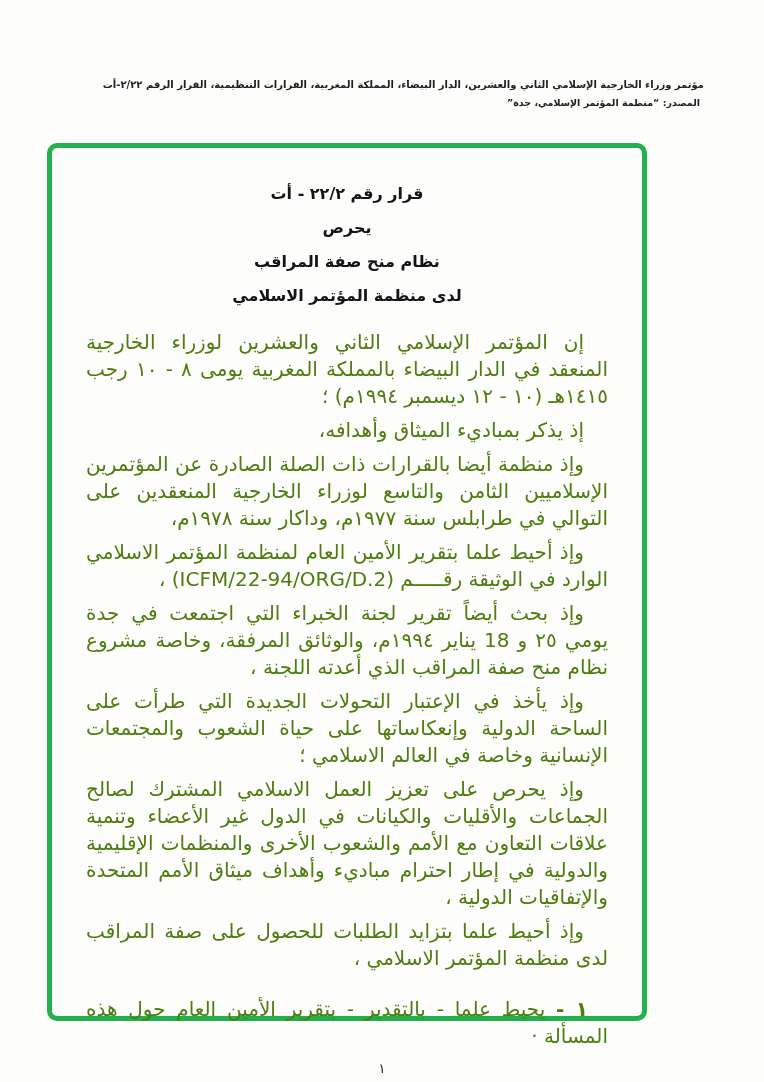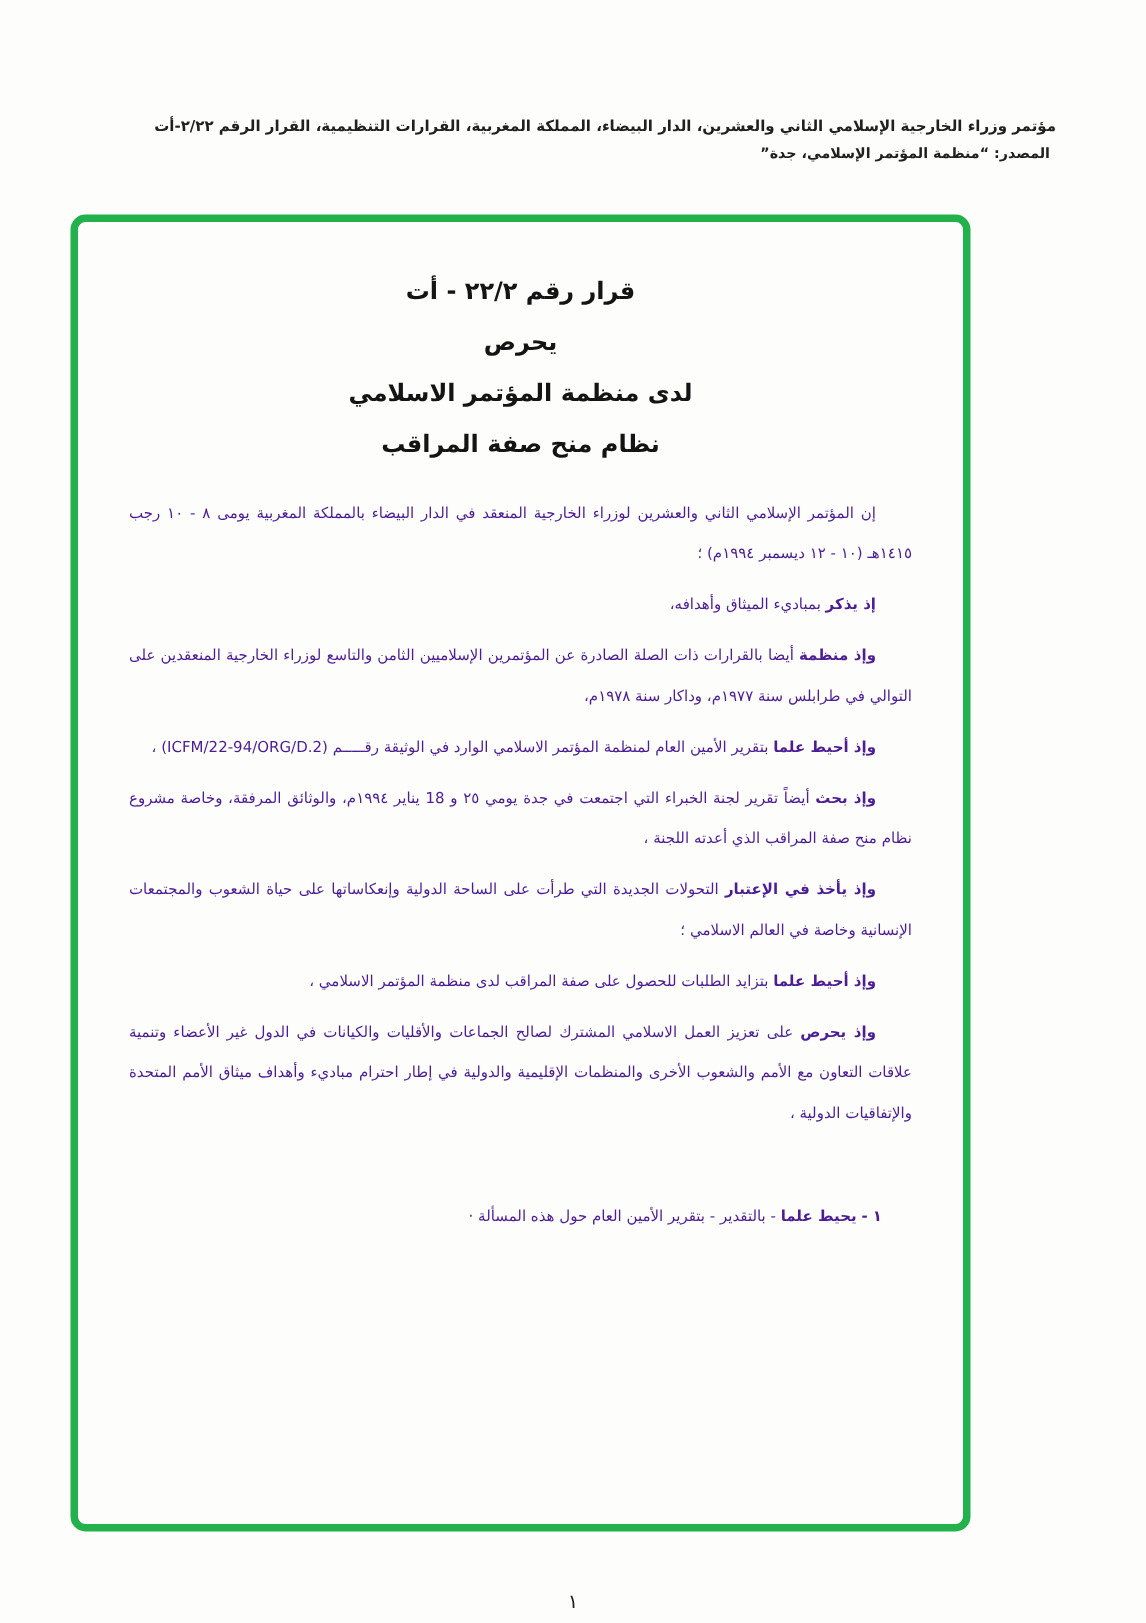--- a/index.html
+++ b/index.html
@@ -26,27 +26,27 @@
     border:5px solid var(--frame-green); border-radius:10px;
     padding:36px 34px 16px 34px;
     direction:rtl;
   }
 
   .titles { text-align:center; font-weight:bold; color:#141414; }
   .title-line { font-size:16px; line-height:19px; margin-bottom:15px; }
 
   .body-text {
     margin-top:24px;
-    font-size:10px; line-height:27px;
-    text-align:justify; color:#4c1d95;
+    font-size:20px; line-height:27px;
+    text-align:justify; color:#4d7c0f;
   }
   .para { text-indent:24px; margin-bottom:7px; }
-  .lead { font-weight:bold; }
+  .lead { font-weight:normal; }
 
-  .numbered { margin-top:42px; text-indent:20px; }
+  .numbered { margin-top:24px; text-indent:20px; }
   .num { font-weight:bold; }
 
   .page-num {
     position:absolute; bottom:6px; left:0; width:100%;
     text-align:center; font-size:13px; color:#222;
   }
 </style>
 </head>
 <body>
 
@@ -55,41 +55,41 @@
   <div class="scan-header">
     <div>مؤتمر وزراء الخارجية الإسلامي الثاني والعشرين، الدار البيضاء، المملكة المغربية، القرارات التنظيمية، القرار الرقم ٢/٢٢-أت</div>
     <div class="src-line">المصدر:  “منظمة المؤتمر الإسلامي، جدة”</div>
   </div>
 
   <div class="doc-frame">
 
     <div class="titles">
       <div class="title-line">قرار رقم ٢٢/٢ - أت</div>
       <div class="title-line">يحرص</div>
+      <div class="title-line">نظام منح صفة المراقب</div>
       <div class="title-line">لدى منظمة المؤتمر الاسلامي</div>
-      <div class="title-line">نظام منح صفة المراقب</div>
     </div>
 
     <div class="body-text">
 
       <p class="para"><span class="lead"></span><span>إن المؤتمر الإسلامي الثاني والعشرين لوزراء الخارجية المنعقد في الدار البيضاء بالمملكة المغربية يومى ٨ - ١٠ رجب ١٤١٥هـ (١٠ - ١٢ ديسمبر ١٩٩٤م) ؛</span></p>
 
       <p class="para"><span class="lead">إذ يذكر</span><span> بمباديء الميثاق وأهدافه،</span></p>
 
       <p class="para"><span class="lead">وإذ منظمة</span><span> أيضا بالقرارات ذات الصلة الصادرة عن المؤتمرين الإسلاميين الثامن والتاسع لوزراء الخارجية المنعقدين على التوالي في طرابلس سنة ١٩٧٧م، وداكار سنة ١٩٧٨م،</span></p>
 
       <p class="para"><span class="lead">وإذ أحيط علما</span><span> بتقرير الأمين العام لمنظمة المؤتمر الاسلامي الوارد في الوثيقة رقـــــم (ICFM/22-94/ORG/D.2) ،</span></p>
 
       <p class="para"><span class="lead">وإذ بحث</span><span> أيضاً تقرير لجنة الخبراء التي اجتمعت في جدة يومي ٢٥ و 18 يناير ١٩٩٤م، والوثائق المرفقة، وخاصة مشروع نظام منح صفة المراقب الذي أعدته اللجنة ،</span></p>
 
       <p class="para"><span class="lead">وإذ يأخذ في الإعتبار</span><span> التحولات الجديدة التي طرأت على الساحة الدولية وإنعكاساتها على حياة الشعوب والمجتمعات الإنسانية وخاصة في العالم الاسلامي ؛</span></p>
 
+      <p class="para"><span class="lead">وإذ يحرص</span><span> على تعزيز العمل الاسلامي المشترك لصالح الجماعات والأقليات والكيانات في الدول غير الأعضاء وتنمية علاقات التعاون مع الأمم والشعوب الأخرى والمنظمات الإقليمية والدولية في إطار احترام مباديء وأهداف ميثاق الأمم المتحدة والإتفاقيات الدولية ،</span></p>
+
       <p class="para"><span class="lead">وإذ أحيط علما</span><span> بتزايد الطلبات للحصول على صفة المراقب لدى منظمة المؤتمر الاسلامي ،</span></p>
-
-      <p class="para"><span class="lead">وإذ يحرص</span><span> على تعزيز العمل الاسلامي المشترك لصالح الجماعات والأقليات والكيانات في الدول غير الأعضاء وتنمية علاقات التعاون مع الأمم والشعوب الأخرى والمنظمات الإقليمية والدولية في إطار احترام مباديء وأهداف ميثاق الأمم المتحدة والإتفاقيات الدولية ،</span></p>
 
       <p class="para numbered"><span class="num">١ -</span>
         <span class="lead">يحيط علما</span><span> - بالتقدير - بتقرير الأمين العام حول هذه المسألة ·</span></p>
 
     </div>
   </div>
 
   <div class="page-num">١</div>
 
 </div>

